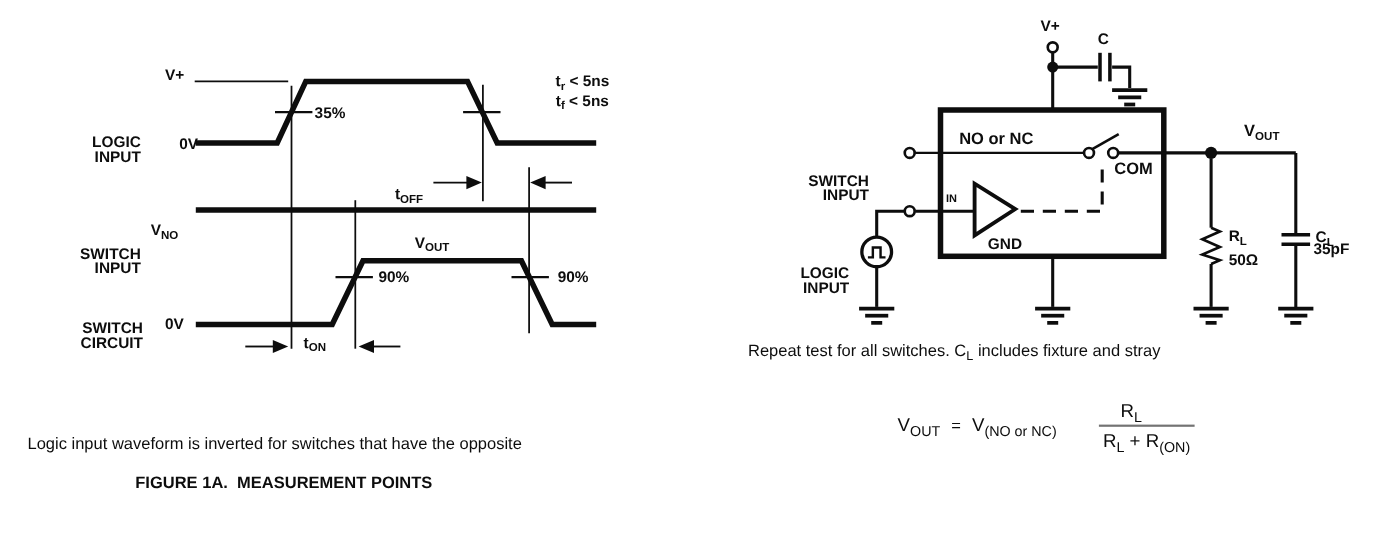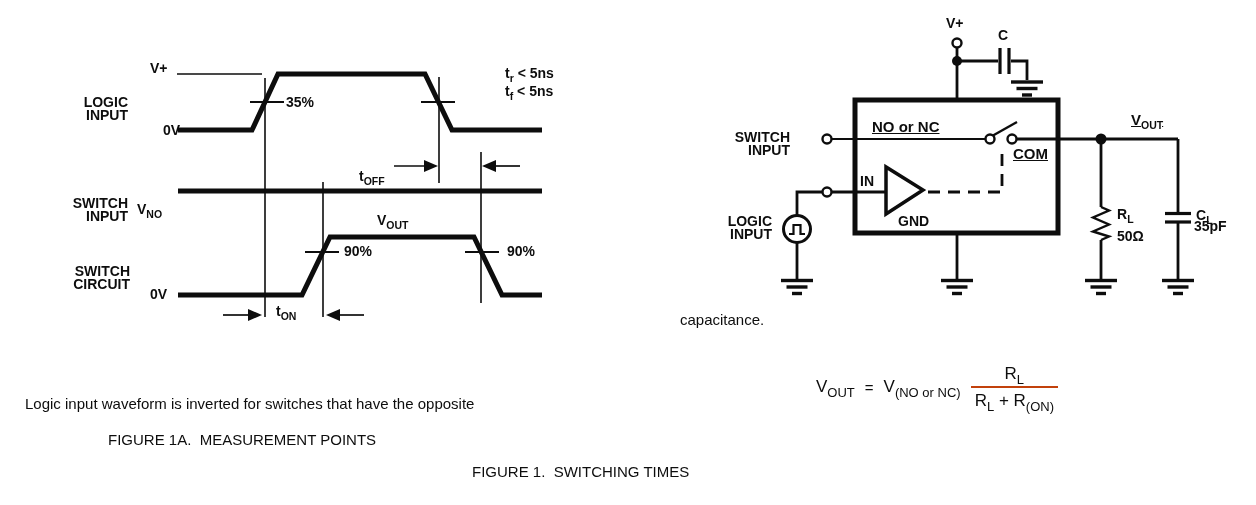--- a/index.html
+++ b/index.html
@@ -2,34 +2,34 @@
 <html><head>
 <meta charset="utf-8">
 <style>
   * { margin:0; padding:0; box-sizing:border-box; }
   html,body { background:#ffffff; }
   .canvas { position:relative; width:1256px; height:505px; background:#ffffff;
             font-family:"Liberation Sans","DejaVu Sans",sans-serif; color:#0d0d0d; overflow:hidden; }
   .art { position:absolute; left:0; top:0; }
   .lbl { position:absolute; white-space:nowrap; font-weight:bold; font-size:14px; line-height:13px; }
   .lbl sub { font-size:10.5px; vertical-align:-3.5px; font-weight:bold; line-height:0; }
-  .sm { font-size:14px; }
-  .lg { font-size:15px;text-decoration:underline; }
-  .two { text-align:right; line-height:12.5px; }
+  .sm { font-size:10px; }
+  .lg { font-size:15px; }
+  .two { text-align:right; line-height:12.5px;margin-top:27px; }
   .two div { line-height:12.5px; }
-  .rf div { line-height:18px; }
+  .rf div { line-height:18px;text-align:center; }
   .note { position:absolute; font-weight:400; font-size:15px; line-height:23.5px; white-space:nowrap; }
   .note sub { font-size:11.5px; vertical-align:-3px; line-height:0; }
-  .caption { position:absolute; font-weight:normal; font-size:15px; text-align:left; white-space:pre; }
+  .caption { position:absolute; font-weight:bold; font-size:15px; text-align:center; white-space:pre; }
   .eq { position:absolute; display:flex; align-items:center; font-size:17px; font-weight:400; white-space:nowrap; }
   .eq sub { font-size:13px; vertical-align:-4.5px; line-height:0; }
   .eq-sign { margin:0 10px; font-size:15px; }
   .eq-frac { display:inline-flex; flex-direction:column; align-items:center; margin-left:10px; }
   .eq-num { padding:0 0 2px; }
-  .eq-den { border-top:2px solid #c2410c; padding:3px 4px 0; }
+  .eq-den { border-top:2px solid #737373; padding:3px 4px 0;margin-left:28px; }
 </style>
 </head>
 <body>
 
 <div class="canvas">
 
   <svg class="art" width="1256" height="505" viewBox="0 0 1256 505">
     <g stroke="#0d0d0d" fill="none" stroke-linecap="butt" stroke-linejoin="miter">
 
       <g>
@@ -188,29 +188,28 @@
   </div>
   <span class="lbl" style="left:1117px;top:208px"><span>R</span><sub>L</sub></span>
   <span class="lbl" style="left:1117px;top:230px"><span>50Ω</span></span>
   <span class="lbl" style="left:1196px;top:209px"><span>C</span><sub>L</sub></span>
   <span class="lbl" style="left:1194px;top:220px"><span>35pF</span></span>
 
   <div class="note" style="left:25px;top:392px">
     <div>Logic input waveform is inverted for switches that have the opposite</div>
   </div>
   <div class="note" style="left:680px;top:308px">
-    <div>capacitance.</div>
+    <div><span>Repeat test for all switches. C</span><sub>L</sub><span> includes fixture and stray</span></div>
   </div>
 
   <div class="eq" style="left:816px;top:356px;height:62px">
     <span><span>V</span><sub>OUT</sub></span>
     <span class="eq-sign">=</span>
     <span><span>V</span><sub>(NO or NC)</sub></span>
     <span class="eq-frac">
       <span class="eq-num"><span>R</span><sub>L</sub></span>
       <span class="eq-den"><span>R</span><sub>L</sub> <span>+</span> <span>R</span><sub>(ON)</sub></span>
     </span>
   </div>
 
   <div class="caption" style="left:108px;top:431px;width:300px">FIGURE 1A.  MEASUREMENT POINTS</div>
-  <div class="caption" style="left:472px;top:463px;width:300px">FIGURE 1.  SWITCHING TIMES</div>
 
 </div>
 
 </body></html>

